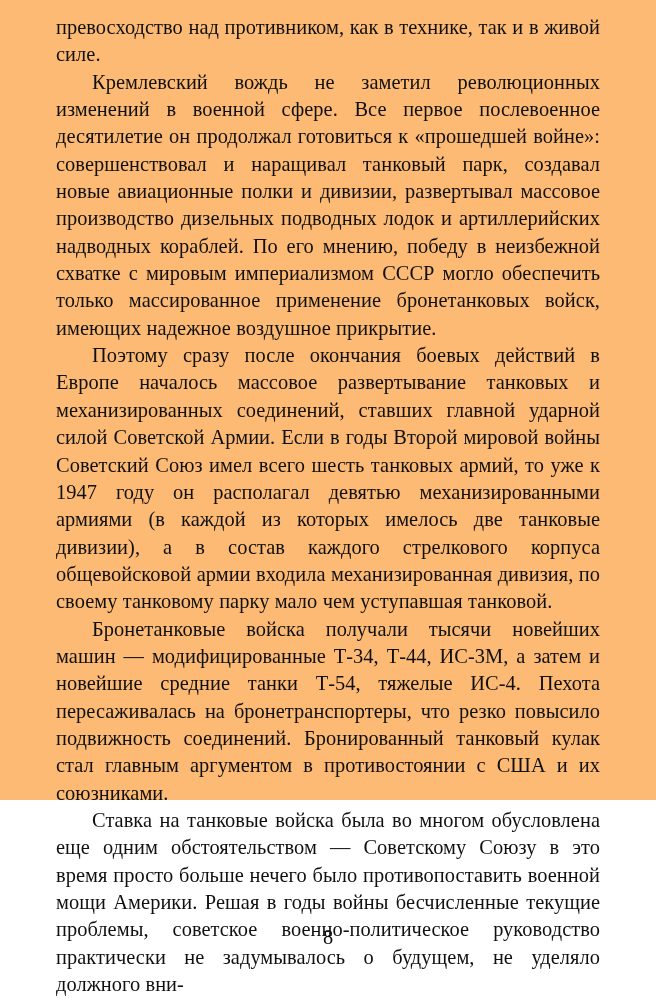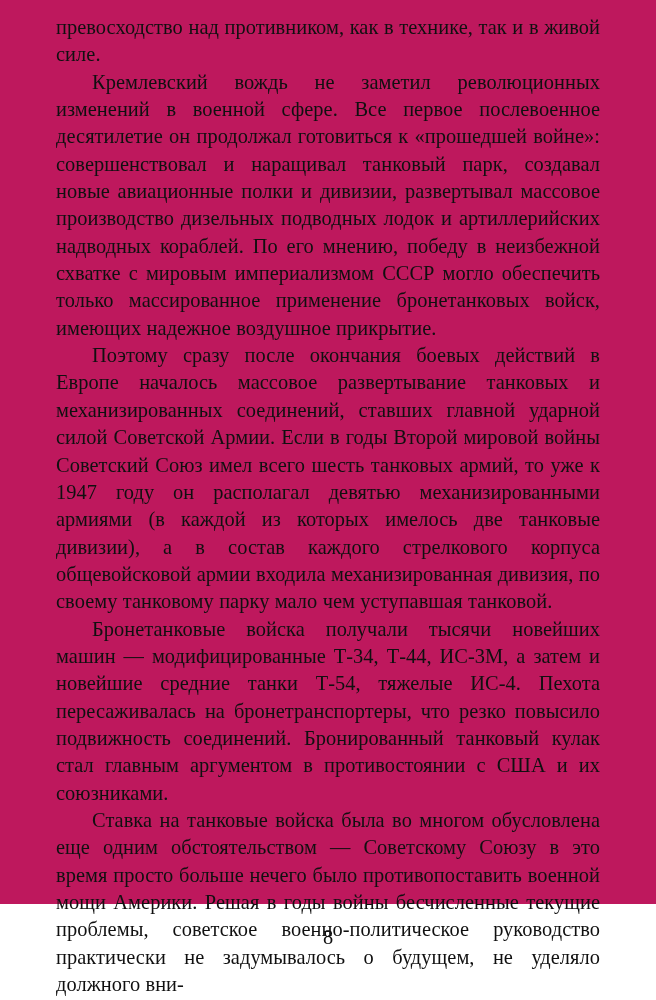--- a/index.html
+++ b/index.html
@@ -12,22 +12,22 @@
     width: 656px;
     height: 1000px;
     overflow: hidden;
     font-family: "Liberation Serif", "DejaVu Serif", serif;
     color: #101010;
     -webkit-font-smoothing: none;
   }
   #page {
     position: relative;
     width: 656px;
-    height: 904px;
-    background: #be185d;
+    height: 800px;
+    background: #fdba74;
     box-sizing: border-box;
   }
   #text-column {
     position: absolute;
     left: 56px;
     top: 14px;
     width: 544px;
   }
   .para {
     margin: 0;

